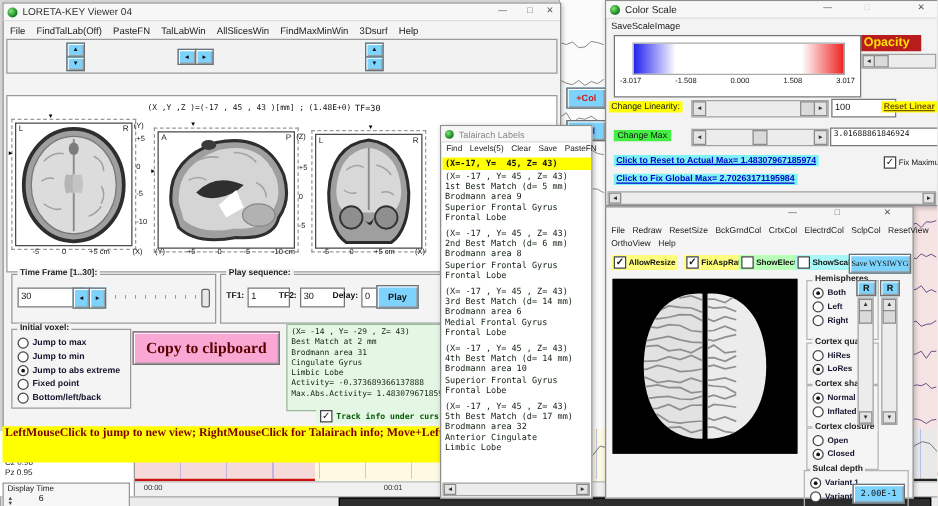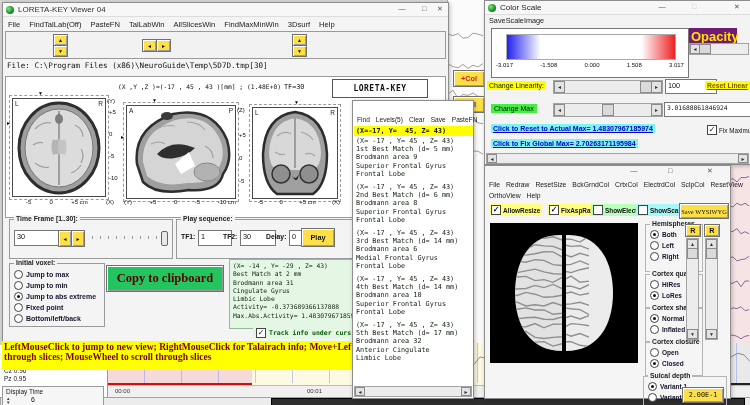--- a/index.html
+++ b/index.html
@@ -10,21 +10,21 @@
   .win{position:absolute;background:#f3f3f3;border:1px solid #8d8d8d;box-shadow:1px 1px 4px rgba(0,0,0,.25)}
   .tbar{position:absolute;left:0;top:0;right:0;height:13px;display:flex;align-items:center;gap:4px;padding-left:3px;font-size:8px;background:#f7f7f7;border-bottom:1px solid #ddd;white-space:nowrap;overflow:hidden}
   .wc{position:absolute;top:0;width:14px;height:12px;font-size:7px;color:#555;text-align:center;line-height:12px}
   .g-min::before{content:"—"}.g-max::before{content:"□"}.g-cls::before{content:"✕"}
   .g-up::before{content:"▲"}.g-dn::before{content:"▼"}.g-lf::before{content:"◄"}.g-rt::before{content:"►"}
   .menu{display:flex;gap:9px;font-size:7.6px;color:#1a1a1a;align-items:center;white-space:nowrap}
   .menu span{cursor:default}
   .gb{position:absolute;border:1px solid #9a9a9a}
   .gblbl{position:absolute;top:-5px;left:4px;background:#f3f3f3;padding:0 2px;font-size:6.8px;font-weight:bold;color:#222;white-space:nowrap}
   .inp{position:absolute;background:#fff;border:1px solid #777;font-size:7.3px;padding:1px 12px 0 2px;white-space:pre}
-  .btn{position:absolute;background:#fde047;border:1px solid #707070;box-shadow:inset 1px 1px 0 #fff,inset -1px -1px 0 #9d9d9d;display:flex;align-items:center;justify-content:center;font-size:7.3px;color:#111;white-space:nowrap}
+  .btn{position:absolute;background:#7dd3fc;border:1px solid #707070;box-shadow:inset 1px 1px 0 #fff,inset -1px -1px 0 #9d9d9d;display:flex;align-items:center;justify-content:center;font-size:7.3px;color:#111;white-space:nowrap}
   .radrow{display:flex;align-items:center;gap:3px;font-size:7px;font-weight:bold;color:#14142e;margin:2px 0 0 4px;white-space:nowrap}
   .rad{width:7px;height:7px;border:1px solid #444;border-radius:50%;background:#fff;position:relative;flex:none}
   .rad.sel::after{content:"";position:absolute;left:1.8px;top:1.8px;width:3px;height:3px;border-radius:50%;background:#111}
   .cb{display:inline-block;width:8px;height:8px;border:1px solid #444;background:#fff;font-size:8px;line-height:8px;text-align:center;color:#111;flex:none}
   .cb.on::before{content:"✓"}
   .sb{position:absolute;background:#ececec;border:1px solid #a3a3a3}
   .sbab{position:absolute;background:#e3e3e3;border:1px solid #8b8b8b;font-size:5px;color:#333;display:flex;align-items:center;justify-content:center}
   .sbth{position:absolute;background:#dadada;border:1px solid #8b8b8b}
   .slice{position:absolute;border:1px solid #4a4a4a;outline:1px dashed #9a9a9a;outline-offset:2px;background:#fff;overflow:hidden}
   .corner{position:absolute;top:1px;font-size:6.5px;color:#222}
@@ -128,28 +128,24 @@
 
     <div class="abs" style="left:2px;top:28px;width:439px;height:26px;border:1px solid #9a9a9a;background:#f2f2f2">
       <div class="btn g-up" style="left:47px;top:2px;width:13px;height:10px;font-size:5px"></div>
       <div class="btn g-dn" style="left:47px;top:13px;width:13px;height:10px;font-size:5px"></div>
       <div class="btn g-lf" style="left:136px;top:7px;width:13px;height:11px;font-size:5px"></div>
       <div class="btn g-rt" style="left:150px;top:7px;width:13px;height:11px;font-size:5px"></div>
       <div class="btn g-up" style="left:286px;top:2px;width:13px;height:10px;font-size:5px"></div>
       <div class="btn g-dn" style="left:286px;top:13px;width:13px;height:10px;font-size:5px"></div>
     </div>
 
-    <div class="mono abs" style="left:4px;top:58px;font-size:7.6px;white-space:pre;color:#111">File: C:\Program Files (x86)\NeuroGuide\Temp\5D7D.tmp[30]</div>
 
     <div class="abs" style="left:2px;top:73px;width:439px;height:140px;border:1px solid #9a9a9a;background:#fff">
       <span class="mono abs" style="left:112px;top:6px;font-size:6.3px;white-space:pre">(X ,Y ,Z )=(-17 , 45 , 43 )[mm] ; (1.48E+0)</span>
       <span class="mono abs" style="left:278px;top:6px;font-size:6.8px">TF=30</span>
-      <div class="abs" style="left:326px;top:2px;width:94px;height:17px;border:1px solid #555;display:flex;align-items:center;justify-content:center">
-        <span class="mono" style="font-size:8px;font-weight:bold;letter-spacing:.5px">LORETA-KEY</span>
-      </div>
 
       <div class="slice" style="left:6px;top:21px;width:92px;height:97px">
         <svg viewBox="0 0 92 97" width="92" height="97">
           <ellipse cx="46" cy="49" rx="40" ry="45" fill="#9f9f9f" stroke="#2e2e2e" stroke-width="3"></ellipse>
           <ellipse cx="46" cy="49" rx="34" ry="39" fill="#dcdcdc" stroke="#777" stroke-width="1"></ellipse>
           <line x1="46" y1="12" x2="46" y2="86" stroke="#8a8a8a" stroke-width="1.5"></line>
           <path d="M40 40 q-3 8 0 16 q4 -2 6 0 q2 -8 0 -16 q-4 2 -6 0" fill="#b5b5b5"></path>
           <path d="M52 40 q3 8 0 16 q-4 -2 -6 0 q-2 -8 0 -16 q4 2 6 0" fill="#c4c4c4"></path>
           <path d="M22 30 q8 -8 16 -6 M20 46 q6 -4 10 -2 M22 64 q8 6 14 4 M62 26 q8 4 8 12 M68 50 q4 6 0 14 M58 74 q6 -2 10 -8" stroke="#a0a0a0" fill="none" stroke-width="1.2"></path>
           <ellipse cx="46" cy="20" rx="4" ry="5" fill="#7d7d7d"></ellipse>
@@ -265,45 +261,48 @@
             <span class="rad"></span>
             <span>Fixed point</span>
           </div>
           <div class="radrow">
             <span class="rad"></span>
             <span>Bottom/left/back</span>
           </div>
         </div>
     </div>
 
-    <div class="btn serif" style="left:103px;top:262px;width:116px;height:25px;background:#22c55e;color:#5a0000;font-weight:bold;font-size:12.5px">Copy to clipboard</div>
+    <div class="btn serif" style="left:103px;top:262px;width:116px;height:25px;background:#f9a8d4;color:#5a0000;font-weight:bold;font-size:12.5px">Copy to clipboard</div>
 
     <div class="abs mono" style="left:226px;top:256px;width:127px;height:66px;background:#e4f7e4;border:1px solid #9ab89a;padding:2px 0 0 3px;overflow:hidden">
       <div id="infolines">
           <div class="infoline">(X= -14 , Y= -29 , Z= 43)</div>
           <div class="infoline">Best Match at 2 mm</div>
           <div class="infoline">Brodmann area 31</div>
           <div class="infoline">Cingulate Gyrus</div>
           <div class="infoline">Limbic Lobe</div>
           <div class="infoline">Activity= -0.373689366137888</div>
           <div class="infoline">Max.Abs.Activity= 1.48307967185974</div>
         </div>
     </div>
     <div class="abs" style="left:250px;top:324px;display:flex;gap:3px;align-items:center;background:#e4f7e4;padding:1px 3px">
       <span class="cb on"></span>
       <span class="mono" style="font-size:6.5px;font-weight:bold;color:#055a05">Track info under curs</span>
     </div>
   </div>
 
   <div class="abs" style="left:2px;top:341px;width:353px;height:28px;background:#ffff00;overflow:hidden;padding:1px 0 0 2px">
     <div class="serif" style="font-size:9.5px;font-weight:bold;color:#7c0000;white-space:pre;overflow:hidden">LeftMouseClick to jump to new view; RightMouseClick for Talairach info; Move+LeftMouseB</div>
-    <div class="serif" style="font-size:9.5px;font-weight:bold;color:#7c0000;white-space:pre">through slices; MouseWheel to scroll through slices</div>
   </div>
 
   <div class="win" style="left:352px;top:100px;width:120px;height:297px;background:#fff">
+    <div class="tbar" style="height:12px">
+      <span style="width:7px;height:7px;border-radius:50%;background:radial-gradient(circle at 35% 35%,#7de87d,#1f8a1f 60%,#0a4a9a);display:inline-block"></span>
+      <span style="color:#888;font-size:7.3px">Talairach Labels</span>
+    </div>
     <div class="menu" id="m-tal" style="position:absolute;left:4px;top:13px;height:11px;gap:6px;font-size:6.6px">
         <span>Find</span>
         <span>Levels(5)</span>
         <span>Clear</span>
         <span>Save</span>
         <span>PasteFN</span>
       </div>
     <div class="abs mono hl-y" style="left:1px;top:25px;width:117px;font-size:6.8px;font-weight:bold;white-space:pre;padding:1px 0 1px 2px">(X=-17, Y=  45, Z= 43)</div>
     <div class="abs mono" id="tal-body" style="left:3px;top:36px;width:114px;height:248px;overflow:hidden">
         <div class="talline">(X= -17 , Y= 45 , Z= 43)</div>
@@ -357,21 +356,21 @@
     <div class="abs" style="left:6px;top:27px;width:196px;height:48px;background:#fff;border:1px solid #777">
       <div class="abs" id="grad" style="left: 14px; top: 5px; width: 168px; height: 24px; border: 1px solid rgb(170, 170, 170); background: linear-gradient(90deg, rgb(34, 34, 238) 0%, rgb(255, 255, 255) 20%, rgb(255, 255, 255) 80%, rgb(238, 34, 34) 100%);"></div>
       <div class="hrow abs" id="cticks" style="left:4px;top:33px;width:188px">
           <span class="tick">-3.017</span>
           <span class="tick">-1.508</span>
           <span class="tick">0.000</span>
           <span class="tick">1.508</span>
           <span class="tick">3.017</span>
         </div>
     </div>
-    <div class="abs" style="left:204px;top:27px;width:44px;background:#701a75;color:#ffe000;font-weight:bold;font-size:13px;padding:1px 2px">Opacity</div>
+    <div class="abs" style="left:204px;top:27px;width:44px;background:#b91c1c;color:#ffe000;font-weight:bold;font-size:10px;padding:1px 2px">Opacity</div>
     <div class="sb" style="left:204px;top:42px;width:58px;height:10px">
       <span class="sbab g-lf" style="left:0;top:0;width:8px;height:8px"></span>
       <div class="sbth" style="left:9px;top:0;width:10px;height:8px"></div>
     </div>
     <div class="abs hl-y" style="left:2px;top:80px;font-size:7px;padding:1px 2px;white-space:nowrap">Change Linearity:</div>
     <div class="sb" style="left:68px;top:79px;width:108px;height:12px">
       <span class="sbab g-lf" style="left:0;top:0;width:9px;height:10px"></span>
       <span class="sbab g-rt" style="right:0;top:0;width:9px;height:10px"></span>
       <div class="sbth" style="left:86px;top:0;width:10px;height:10px"></div>
     </div>

